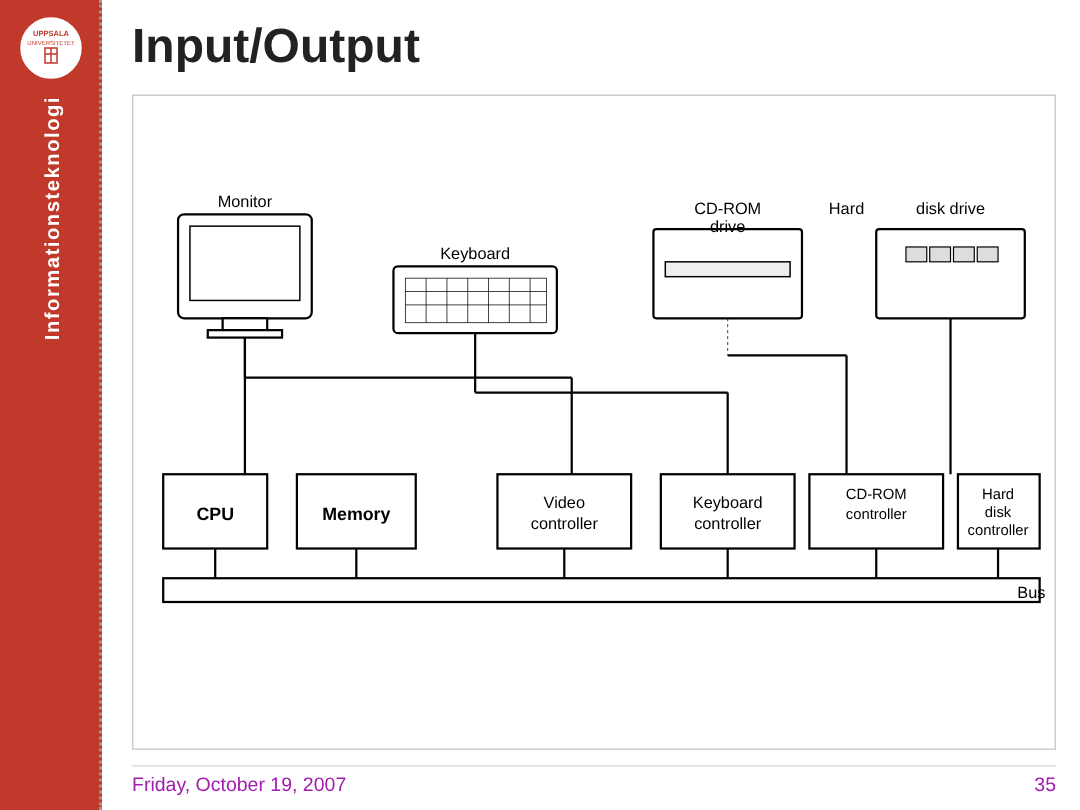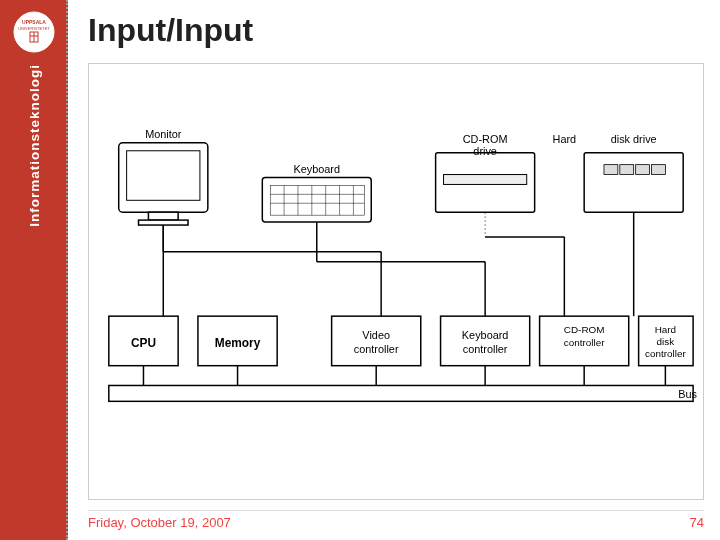--- a/index.html
+++ b/index.html
@@ -69,21 +69,21 @@
       background: #fff;
       margin-bottom: 10px;
     }
 
     
     .footer {
       display: flex;
       justify-content: space-between;
       align-items: center;
       font-size: 13px;
-      color: #ef4444;
+      color: #a21caf;
       padding-top: 4px;
       border-top: 1px solid #ddd;
     }
 
     
     .diagram svg {
       width: 100%;
       height: 100%;
     }
 
@@ -104,21 +104,21 @@
     <text x="22" y="20" text-anchor="middle" font-size="4" fill="#c0392b">UNIVERSITETET</text>
 
     <rect x="18" y="22" width="8" height="10" fill="none" stroke="#c0392b" stroke-width="1"></rect>
     <line x1="22" y1="22" x2="22" y2="32" stroke="#c0392b" stroke-width="1"></line>
     <line x1="18" y1="26" x2="26" y2="26" stroke="#c0392b" stroke-width="1"></line>
   </svg>
   <span class="sidebar-text">Informationsteknologi</span>
 </div>
 
 <div class="main">
-  <h1 class="page-title">Input/Input</h1>
+  <h1 class="page-title">Input/Output</h1>
 
   <div class="diagram">
     <svg viewBox="0 0 620 320" xmlns="http://www.w3.org/2000/svg" font-family="Arial, sans-serif">
 
       <rect x="30" y="20" width="90" height="70" rx="4" fill="white" stroke="black" stroke-width="1.5"></rect>
       <rect x="38" y="28" width="74" height="50" fill="none" stroke="black" stroke-width="1"></rect>
 
       <rect x="60" y="90" width="30" height="8" fill="white" stroke="black" stroke-width="1.5"></rect>
       <rect x="50" y="98" width="50" height="5" fill="white" stroke="black" stroke-width="1.5"></rect>
 
@@ -201,15 +201,15 @@
       <line x1="290" y1="245" x2="290" y2="265" stroke="black" stroke-width="1.5"></line>
       <line x1="400" y1="245" x2="400" y2="265" stroke="black" stroke-width="1.5"></line>
       <line x1="500" y1="245" x2="500" y2="265" stroke="black" stroke-width="1.5"></line>
       <line x1="582" y1="245" x2="582" y2="265" stroke="black" stroke-width="1.5"></line>
 
     </svg>
   </div>
 
   <div class="footer">
     <span>Friday, October 19, 2007</span>
-    <span>74</span>
+    <span>35</span>
   </div>
 </div>
 
 </body></html>

